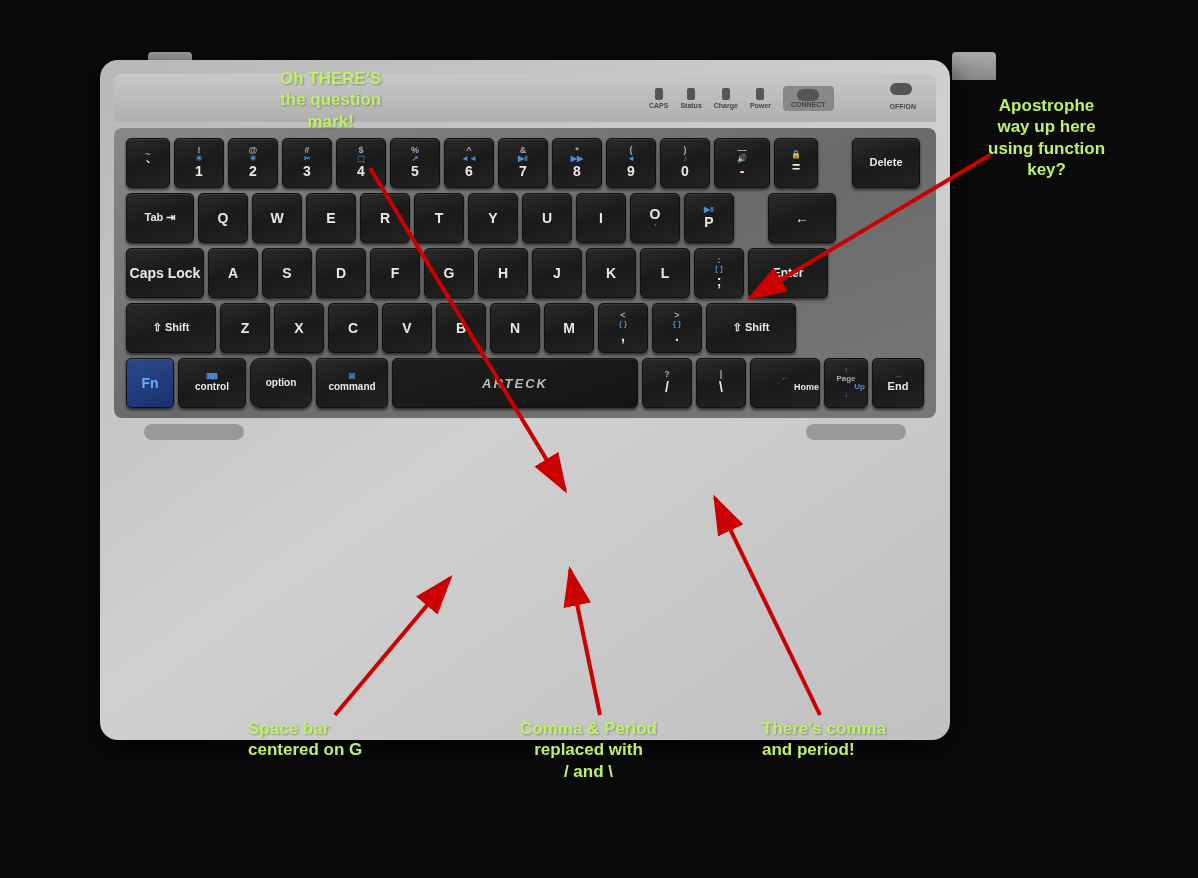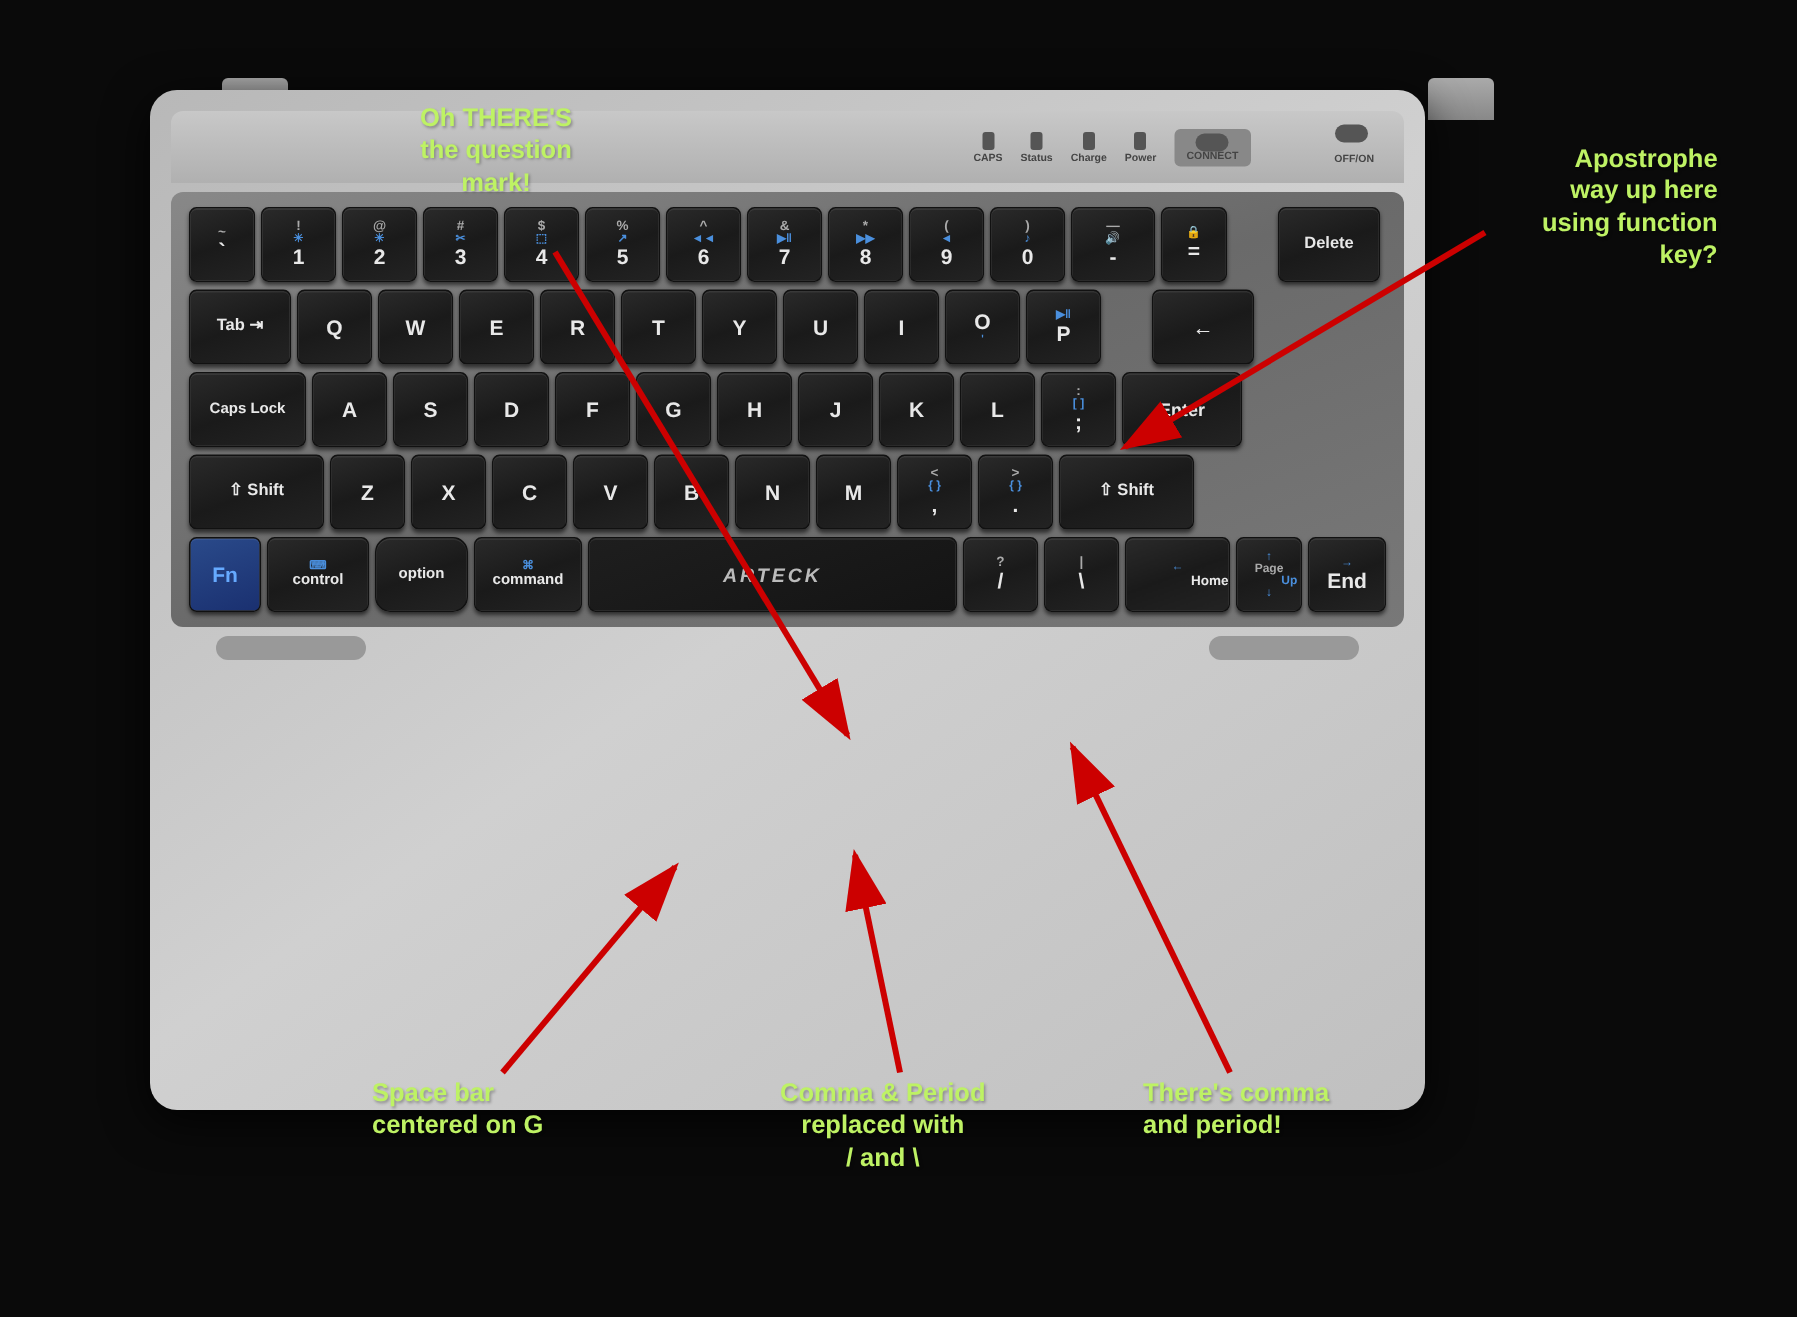--- a/index.html
+++ b/index.html
@@ -386,21 +386,21 @@
           <span class="key-blue">▶‖</span>
           <span class="key-main">P</span>
         </div>
       <div class="key wide-delete">
           <span class="key-main">←</span>
         </div>
     </div>
 
     <div class="key-row">
       <div class="key wide-caps">
-          <span class="key-main" style="font-size:10px;">Caps Lock</span>
+          <span class="key-main" style="font-size:14px;">Caps Lock</span>
         </div>
       <div class="key">
           <span class="key-main">A</span>
         </div>
       <div class="key">
           <span class="key-main">S</span>
         </div>
       <div class="key">
           <span class="key-main">D</span>
         </div>
@@ -503,37 +503,37 @@
         <span class="key-main" style="font-size:9px;padding-left:43px;">Home</span>
       </div>
       <div class="key" style="min-width:44px;">
         <span class="key-blue" style="font-size:8px;">↑</span>
         <span class="key-sub" style="font-size:8px;">Page</span>
         <span class="key-blue" style="font-size:8px;margin-left:27px;">Up</span>
         <span class="key-blue" style="font-size:8px;">↓</span>
       </div>
       <div class="key" style="min-width:52px;">
         <span class="key-blue" style="font-size:8px;">→</span>
-        <span class="key-main" style="font-size:14px;">End</span>
+        <span class="key-main" style="font-size:11px;">End</span>
       </div>
     </div>
 
   </div>
 
   <div class="keyboard-bottom">
     <div class="bottom-grip"></div>
     <div class="bottom-grip-right"></div>
   </div>
 </div>
 
 <div class="annotation" style="left:280px; top:68px; text-align:center;">
   Oh THERE'S<br>the question<br>mark!
 </div>
 
-<div class="annotation" style="left:1028px; top:95px; text-align:right;">
+<div class="annotation" style="left:988px; top:95px; text-align:center;">
   Apostrophe<br>way up here<br>using function<br>key?
 </div>
 
 <div class="annotation" style="left:248px; top:718px; text-align:left;">
   Space bar<br>centered on G
 </div>
 
 <div class="annotation" style="left:520px; top:718px; text-align:center;">
   Comma &amp; Period<br>replaced with<br>/ and \
 </div>

